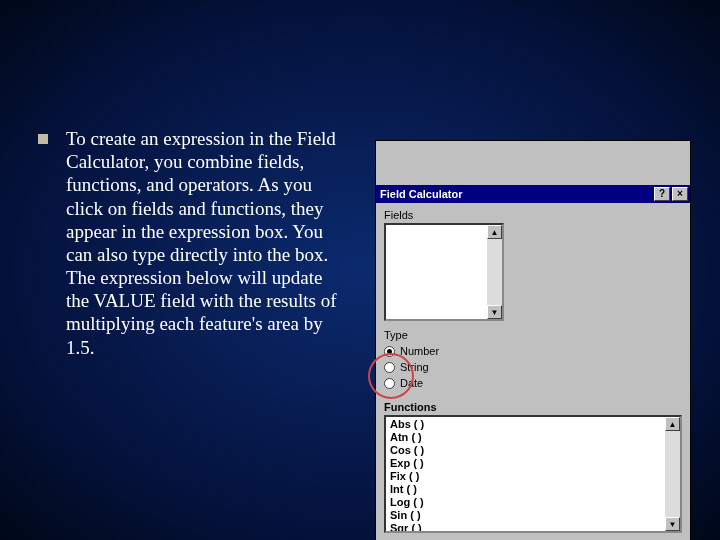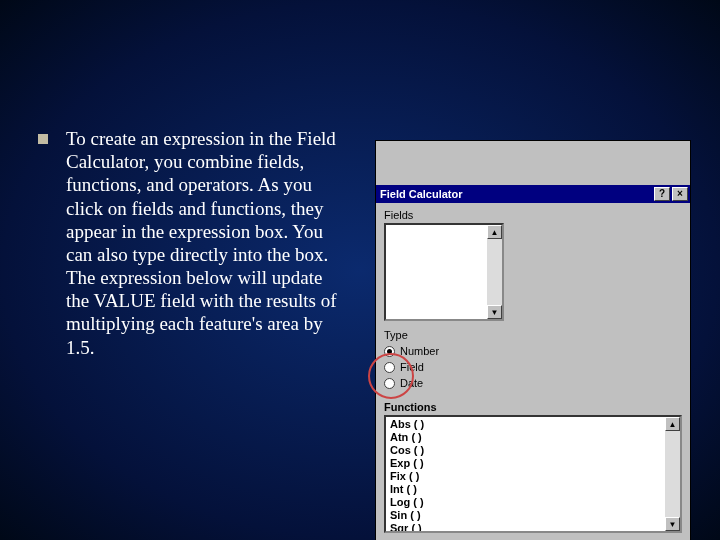--- a/index.html
+++ b/index.html
@@ -96,21 +96,21 @@
           </div>
         </div>
         <div class="col-type">
           <div class="section-label">Type</div>
           <div class="radio-row">
               <span class="radio checked"></span>
               <span>Number</span>
             </div>
           <div class="radio-row">
               <span class="radio"></span>
-              <span>Field</span>
+              <span>String</span>
             </div>
           <div class="radio-row">
               <span class="radio"></span>
               <span>Date</span>
             </div>
         </div>
         <div class="col-funcs">
           <div class="section-label">Functions</div>
           <div class="listbox" style="height:118px">
             <div class="listbox-inner" id="funcs-list">

